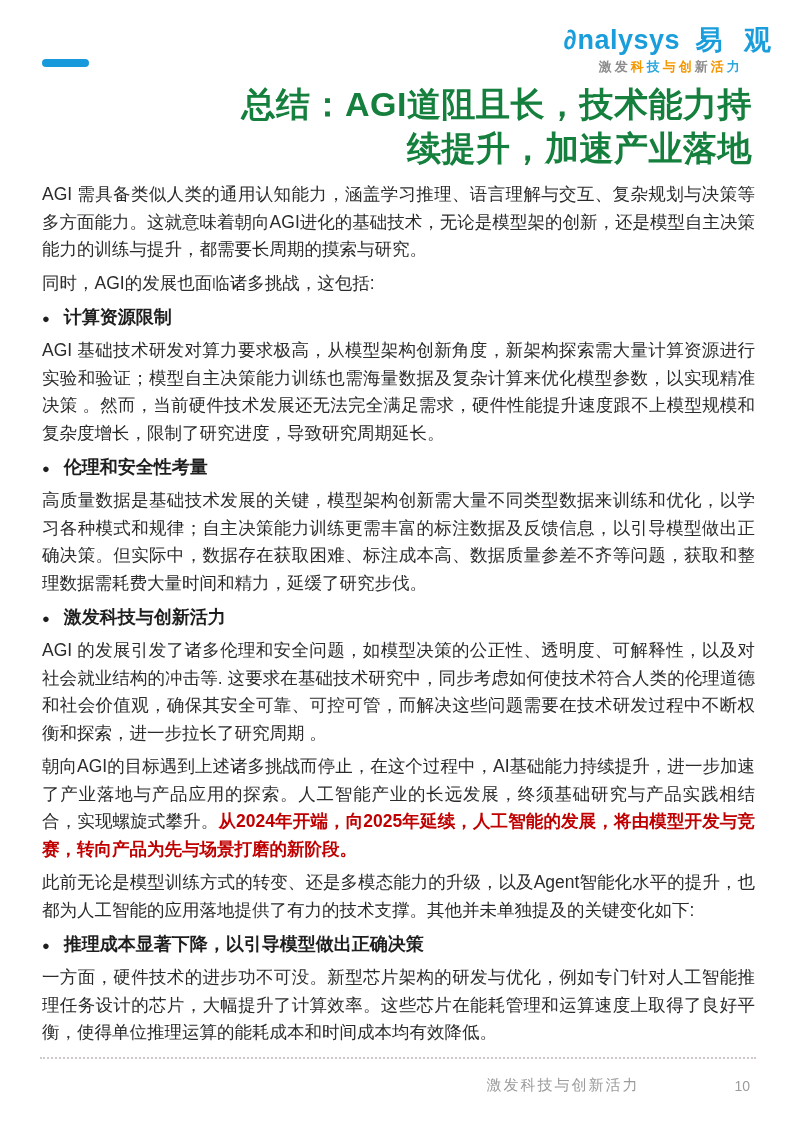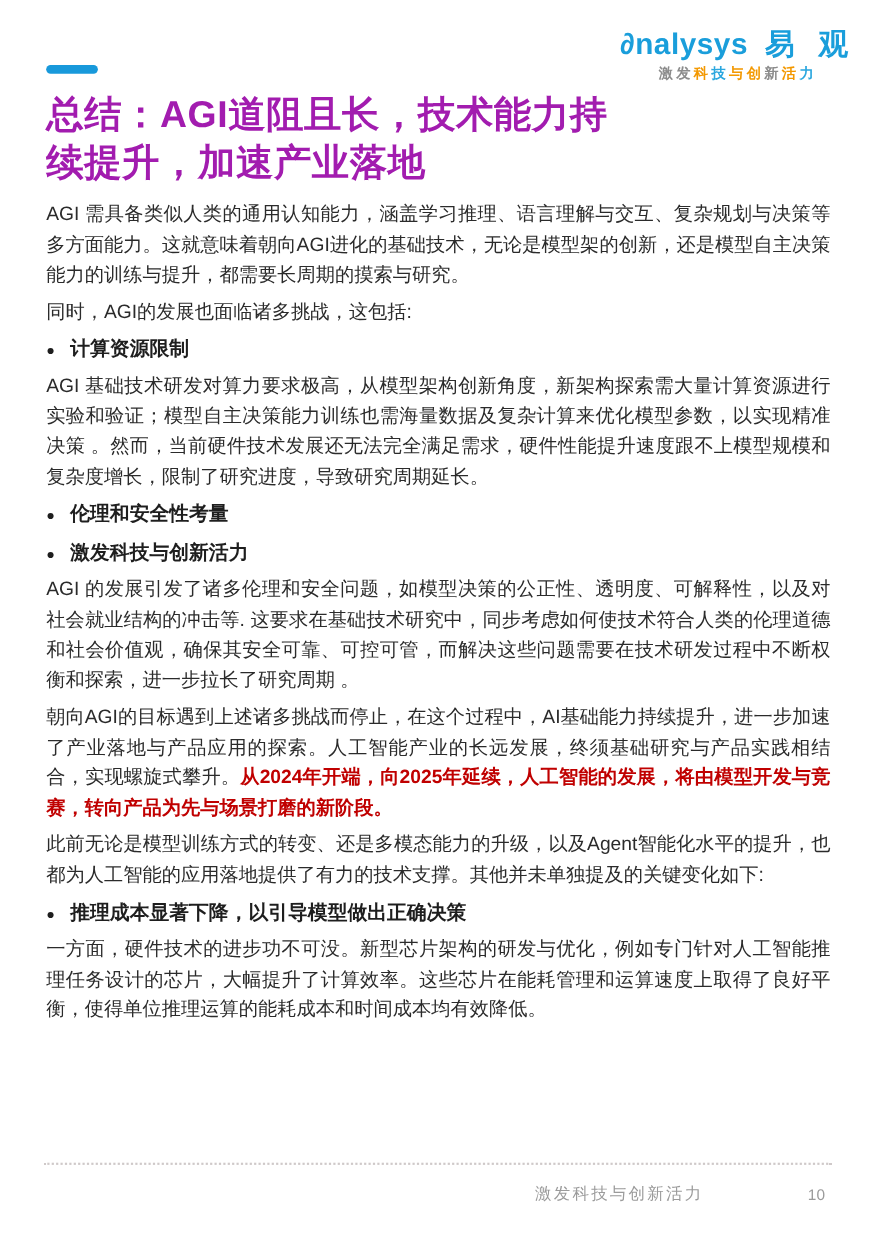--- a/index.html
+++ b/index.html
@@ -12,21 +12,21 @@
     overflow:hidden;
   }
   
   .logo { position:absolute; top:16px; right:16px; text-align:center; color:#1A9EDB; line-height:1;margin-top:11px; }
   .logo-brand { font-size:27px; font-weight:700; white-space:nowrap; }
   .brand-en { letter-spacing:0.5px; }
   .brand-cn { letter-spacing:7px; margin-left:8px; }
   .logo-tagline { margin-top:6px; font-size:13px; font-weight:700; letter-spacing:3px; white-space:nowrap; }
   
   .dash { position:absolute; left:42px; top:59px; width:47px; height:8px; border-radius:4px; background:#1899DB; }
-  .title { position:absolute; left:42px; top:82px; width:710px; font-size:34px; font-weight:700; color:#a21caf; line-height:44px; letter-spacing:0.5px; }
+  .title { position:absolute; left:42px; top:82px; width:710px; font-size:34px; font-weight:700; color:#15803d; line-height:44px; letter-spacing:0.5px;text-align:right; }
   
   .content { position:absolute; left:42px; top:181px; width:713px; color:#2B2B2B; font-size:17.5px; line-height:27.5px; text-align:justify; }
   .para { margin:0 0 6px 0; }
   .run { }
   .red-run { color:#C00000; font-weight:700; }
   .bullet-row { display:flex; align-items:baseline; margin:7px 0 5px 0; font-weight:700; color:#1E1E1E; font-size:18px; line-height:27px; }
   .bullet-dot { font-size:13px; margin-right:14px; flex:0 0 auto; }
   
   .divider { position:absolute; left:40px; right:38px; top:1057px; border-top:2px dotted #CFC9C9; }
   .footer { position:absolute; left:0; right:0; top:1076px; display:flex; justify-content:flex-end; align-items:center; gap:95px; padding-right:44px; color:#9B9B9B; font-size:15px; }
@@ -57,20 +57,21 @@
       <p class="para"><span class="run">同时，AGI的发展也面临诸多挑战，这包括:</span></p>
       <div class="bullet-row">
         <span class="bullet-dot">●</span>
         <span class="bullet-label">计算资源限制</span>
       </div>
       <p class="para"><span class="run">AGI 基础技术研发对算力要求极高，从模型架构创新角度，新架构探索需大量计算资源进行实验和验证；模型自主决策能力训练也需海量数据及复杂计算来优化模型参数，以实现精准决策 。然而，当前硬件技术发展还无法完全满足需求，硬件性能提升速度跟不上模型规模和复杂度增长，限制了研究进度，导致研究周期延长。</span></p>
       <div class="bullet-row">
         <span class="bullet-dot">●</span>
         <span class="bullet-label">伦理和安全性考量</span>
       </div>
+      <p class="para"><span class="run">高质量数据是基础技术发展的关键，模型架构创新需大量不同类型数据来训练和优化，以学习各种模式和规律；自主决策能力训练更需丰富的标注数据及反馈信息，以引导模型做出正确决策。但实际中，数据存在获取困难、标注成本高、数据质量参差不齐等问题，获取和整理数据需耗费大量时间和精力，延缓了研究步伐。</span></p>
       <div class="bullet-row">
         <span class="bullet-dot">●</span>
         <span class="bullet-label">激发科技与创新活力</span>
       </div>
       <p class="para"><span class="run">AGI 的发展引发了诸多伦理和安全问题，如模型决策的公正性、透明度、可解释性，以及对社会就业结构的冲击等. 这要求在基础技术研究中，同步考虑如何使技术符合人类的伦理道德和社会价值观，确保其安全可靠、可控可管，而解决这些问题需要在技术研发过程中不断权衡和探索，进一步拉长了研究周期 。</span></p>
       <p class="para"><span class="run">朝向AGI的目标遇到上述诸多挑战而停止，在这个过程中，AI基础能力持续提升，进一步加速了产业落地与产品应用的探索。人工智能产业的长远发展，终须基础研究与产品实践相结合，实现螺旋式攀升。</span><span class="run red-run">从2024年开端，向2025年延续，人工智能的发展，将由模型开发与竞赛，转向产品为先与场景打磨的新阶段。</span></p>
       <p class="para"><span class="run">此前无论是模型训练方式的转变、还是多模态能力的升级，以及Agent智能化水平的提升，也都为人工智能的应用落地提供了有力的技术支撑。其他并未单独提及的关键变化如下:</span></p>
       <div class="bullet-row">
         <span class="bullet-dot">●</span>
         <span class="bullet-label">推理成本显著下降，以引导模型做出正确决策</span>

